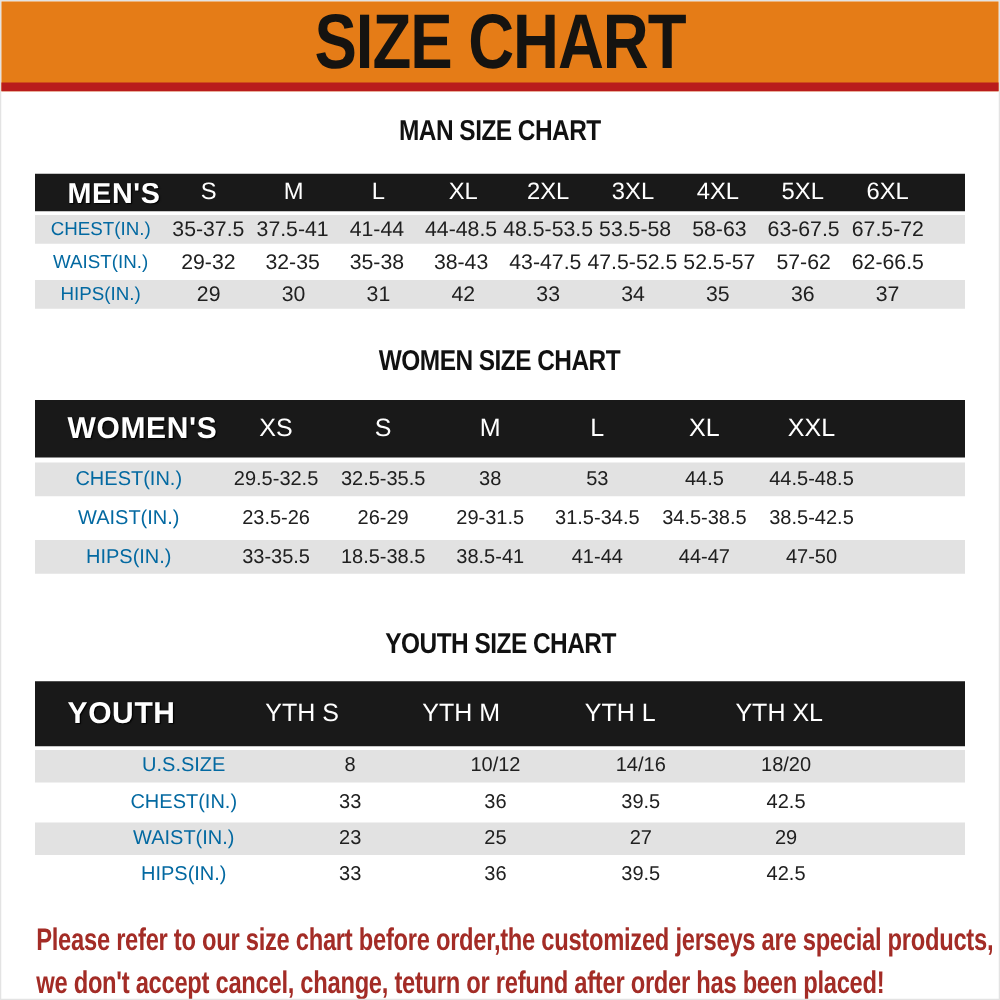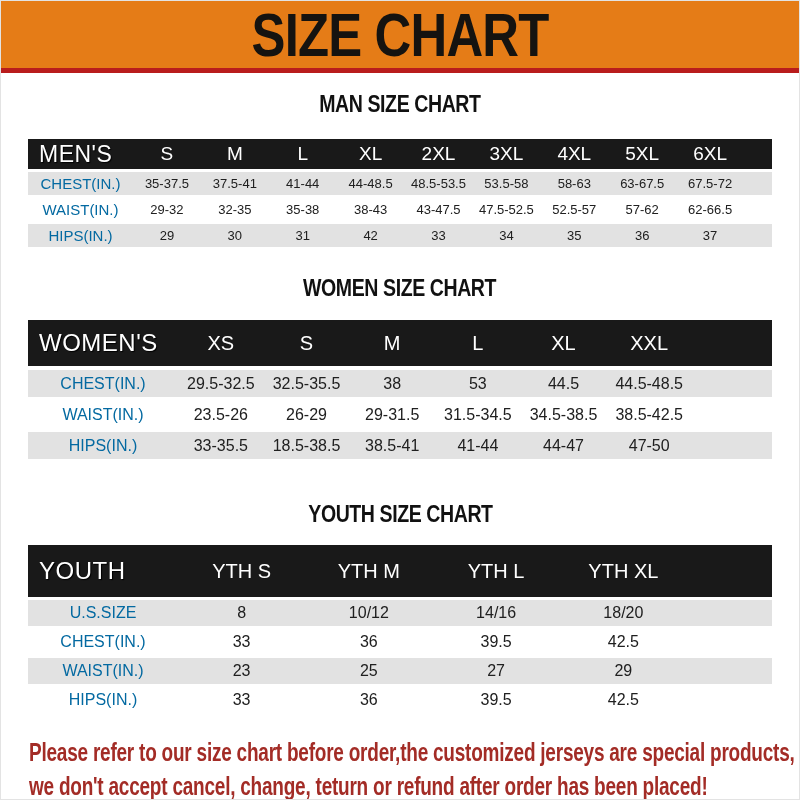--- a/index.html
+++ b/index.html
@@ -15,21 +15,21 @@
     display: inline-block;
     white-space: nowrap;
     transform: scaleX(0.85);
     letter-spacing: -0.5px;
   }
   
   .banner {
     height: 72px;
     background: var(--banner-bg, #e57c17);
     display: flex; align-items: center; justify-content: center;
-    border-bottom: 5px solid #b91c1c;
+    border-bottom: 7px solid #b91c1c;
   }
   .banner .title {
     font-size: 62px; font-weight: bold; color: #151310;
     transform: scale(0.82, 1.0); letter-spacing: -1px;
     white-space: nowrap; display: inline-block; line-height: 1;
   }
   
   .section-heading {
     margin: 0; text-align: center;
     font-size: 23px; line-height: 34px; font-weight: bold; color: #111;
@@ -45,40 +45,40 @@
   .trow { display: flex; align-items: center; }
   .thead {
     background: var(--header-bar-bg, #191919);
     color: #fff;
   }
   .t-man   .thead { height: 30px; }
   .t-women .thead { height: 46px; }
   .t-youth .thead { height: 52px; }
   .tlabel { flex: 0 0 var(--labw); }
   .hlabel {
-    font-weight: normal; font-size: 24px; padding-left: 11px;
+    font-weight: bold; font-size: 24px; padding-left: 26px;
     letter-spacing: 0.5px; white-space: nowrap;
     text-shadow: 1px 1px 1px #000;
   }
   .t-man .hlabel { font-size: 23px; }
   .hcell { flex: 1; text-align: center; font-size: 20px; white-space: nowrap; }
   .t-man .hcell { font-size: 19px; }
   .spacer { flex: 0 0 var(--spw); }
   .t-man   { --labw: 105px; --spw: 28px; }
   .t-women { --labw: 150px; --spw: 80px; }
   .t-youth { --labw: 150px; --spw: 85px; }
   .tbody .trow { background: #fff; }
   .tbody .trow:nth-child(odd) { background: var(--row-stripe, #e2e2e2); }
   .t-man   .tbody .trow { height: 23px; margin-top: 3px; }
   .t-women .tbody .trow { height: 27px; margin-top: 4px; }
-  .t-youth .tbody .trow { height: 26px; margin-top: 3px; }
+  .t-youth .tbody .trow { height: 26px; margin-top: 3px; padding-left: 44px; }
   .rlabel { text-align: center; font-size: 15px; color: #0369a1; white-space: nowrap; }
   .t-women .rlabel, .t-youth .rlabel { font-size: 16px; }
   .tcell { flex: 1; text-align: center; font-size: 16px; color: #202020; white-space: nowrap; }
-  .t-man .tcell { font-size: 13px; }
+  .t-man .tcell { font-size: 17px; }
   
   .footer {
     margin: 22px 0 0 28px;
     color: var(--footer-text, #a32c26);
     font-size: 25px; line-height: 34px; font-weight: bold;
   }
   .footer .cond-l {
     display: inline-block; white-space: nowrap;
     transform: scale(0.76, 1); transform-origin: left center;
     letter-spacing: -0.3px;

